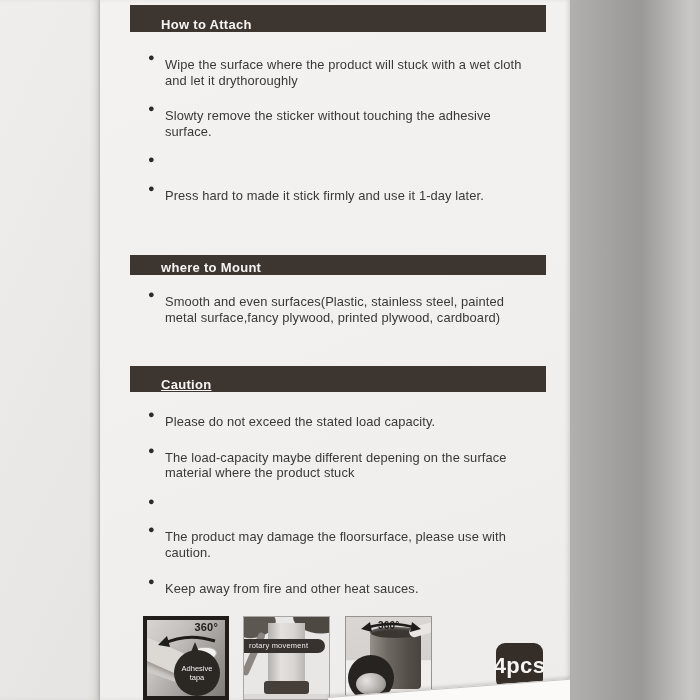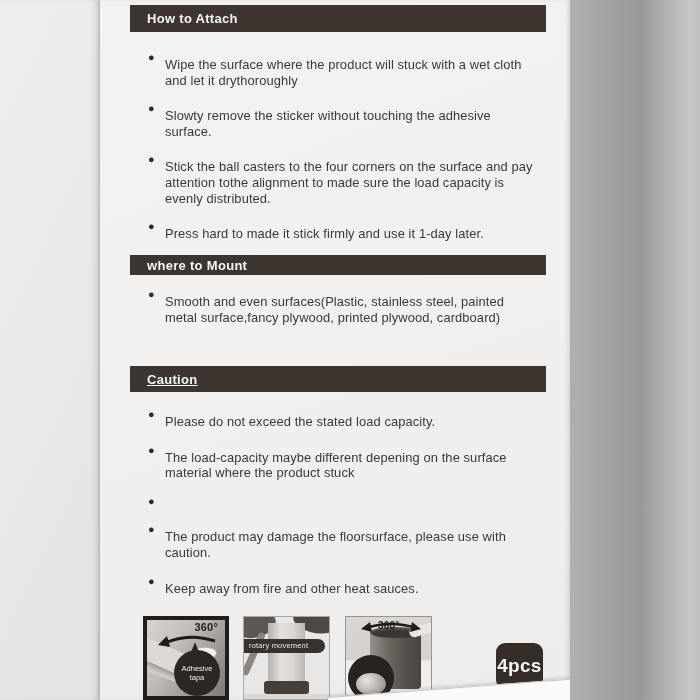--- a/index.html
+++ b/index.html
@@ -22,21 +22,21 @@
   .page{
     position:absolute;left:100px;top:0;width:470px;height:700px;overflow:hidden;
     background:linear-gradient(160deg,#f4f2f0 0%,#f2f0ee 55%,#eeecea 100%);
     box-shadow:-1px 0 2px rgba(0,0,0,.12), inset -3px 0 5px -2px rgba(90,84,78,.25);
   }
   
   .bar{
     position:absolute;left:30px;width:416px;height:27px;
     background:#3d3530;color:#f6f5f3;
     font-size:13px;font-weight:bold;letter-spacing:.3px;
-    display:flex;align-items:center;padding-left:17px;box-sizing:border-box;
+    display:flex;align-items:flex-end;padding-left:31px;box-sizing:border-box;
   }
   .bar1{top:5px;}
   .bar2{top:232px;height:20px;margin-top:23px;}
   .bar3{top:366px;height:26px;text-decoration:underline;}
   
   .blist{
     position:absolute;left:30px;width:416px;margin:0;padding:0 0 0 18px;
     list-style:none;
   }
   .list1{top:50px;}
@@ -112,21 +112,21 @@
     background:#272320;overflow:hidden;
   }
   .inset-ball{
     position:absolute;left:8px;top:18px;width:30px;height:22px;border-radius:50%;
     background:radial-gradient(circle at 35% 35%,#e6e3e0,#a5a19d 70%,#7d7975);
   }
   
   .badge{
     position:absolute;left:396px;top:643px;width:47px;height:46px;border-radius:9px;
     background:#352d28;color:#f5f4f2;display:flex;align-items:center;justify-content:center;
-    font-size:19px;font-weight:bold;letter-spacing:.3px;
+    font-size:22px;font-weight:bold;letter-spacing:.3px;
   }
   
   .sheet{
     position:absolute;left:228px;top:697px;width:380px;height:90px;
     background:#fbfaf8;transform:rotate(-4.3deg);transform-origin:left top;
     border-top:1px solid #c9c7c5;box-shadow:0 -2px 3px rgba(80,74,68,.18);
   }
 </style>
 </head>
 <body>
@@ -143,21 +143,20 @@
     <li>
       <span class="dot">●</span>
       <span class="btext">Wipe the surface where the product will stuck with a wet cloth and let it drythoroughly</span>
     </li>
     <li>
       <span class="dot">●</span>
       <span class="btext">Slowty remove the sticker without touching the adhesive surface.</span>
     </li>
     <li>
       <span class="dot">●</span>
-      <span class="btext">Stick the ball casters to the four corners on the surface and pay attention tothe alignment to made sure the load capacity is evenly distributed.</span>
     </li>
     <li>
       <span class="dot">●</span>
       <span class="btext">Press hard to made it stick firmly and use it 1-day later.</span>
     </li>
   </ul>
 
   <div class="bar bar2">
     <span>where to Mount</span>
   </div>

